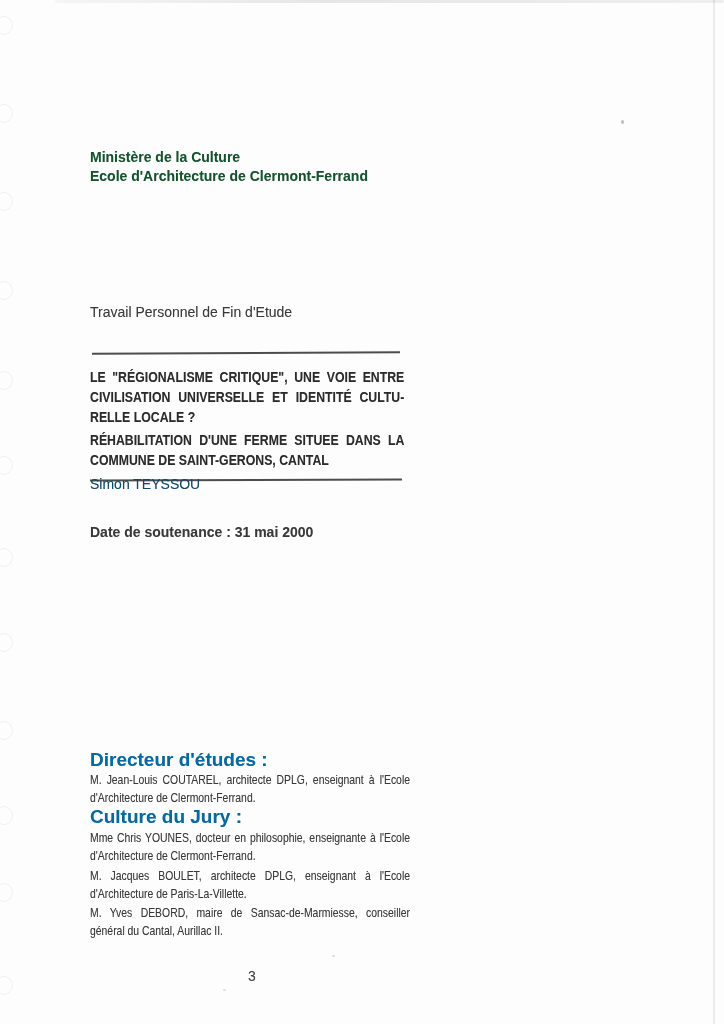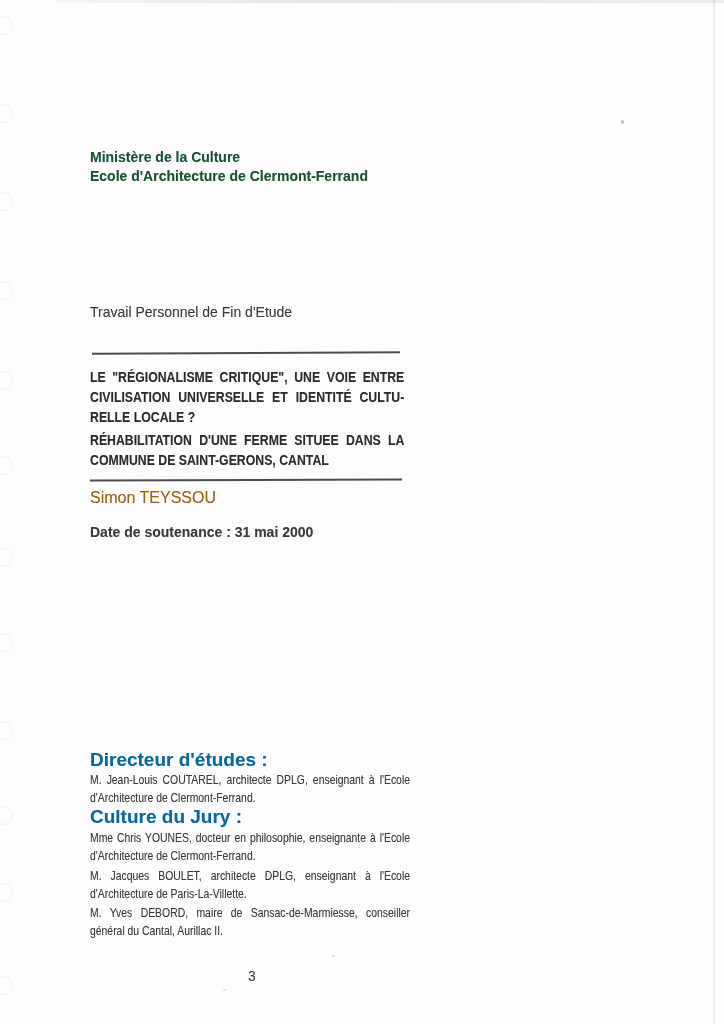--- a/index.html
+++ b/index.html
@@ -40,21 +40,21 @@
   .rule{position:absolute;height:1.5px;background:#4d4d4d;}
   .rule1{top:352px;left:92px;width:308px;transform:rotate(-0.25deg);}
   .rule2{top:479px;left:90px;width:312px;transform:rotate(-0.2deg);}
   .jpara{transform-origin:0 0;}
   .jline{text-align:justify;text-align-last:justify;}
   .jline.jlast{text-align-last:left;}
   .title-block{font-weight:bold;font-size:14px;line-height:20px;color:#2b2b2b;
     width:358px;transform:scaleX(0.878);}
   .title1{top:367px;}
   .title2{top:430px;}
-  .author{top:489px;font-size:16px;line-height:18px;color:#a16207;}
+  .author{top:475px;font-size:14px;line-height:18px;color:#0c4a6e;}
   .date{top:523px;font-size:14px;line-height:18px;color:#3a3a3a;font-weight:bold;}
   .label{font-weight:bold;font-size:19px;line-height:17px;color:#0369a1;}
   .dir-label{top:751px;}
   .jury-label{top:808px;}
   .body-para{font-size:13px;line-height:18px;color:#383838;
     width:400px;transform:scaleX(0.8);}
   .p-coutarel{top:771px;}
   .p-younes{top:829px;}
   .p-boulet{top:867px;}
   .p-debord{top:904px;}

